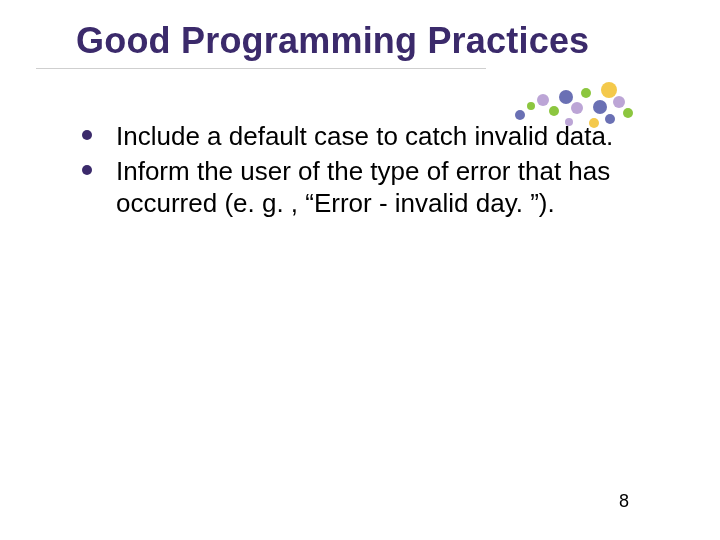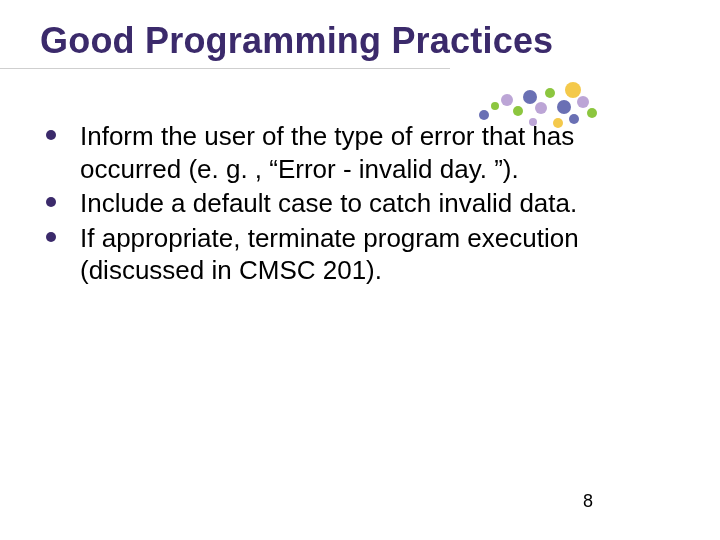--- a/index.html
+++ b/index.html
@@ -10,20 +10,21 @@
     background: #fff;
     font-family: Arial, Helvetica, sans-serif;
     color: #000;
     overflow: hidden;
     position: relative;
   }
   .slide {
     position: relative;
     width: 629px;
     height: 540px;
+    margin-left: 36px;
   }
   .title {
     position: absolute;
     left: 40px;
     top: 20px;
     font-size: 36px;
     font-weight: bold;
     color: #3b2a6b;
     letter-spacing: 0.2px;
   }
@@ -102,20 +103,19 @@
       <div class="dot" style="left: 96px; top: 22px; width: 16px; height: 16px; background: rgb(244, 201, 75);"></div>
       <div class="dot" style="left: 108px; top: 36px; width: 12px; height: 12px; background: rgb(188, 165, 214);"></div>
       <div class="dot" style="left: 118px; top: 48px; width: 10px; height: 10px; background: rgb(140, 198, 63);"></div>
       <div class="dot" style="left: 84px; top: 58px; width: 10px; height: 10px; background: rgb(244, 201, 75);"></div>
       <div class="dot" style="left: 100px; top: 54px; width: 10px; height: 10px; background: rgb(106, 112, 180);"></div>
       <div class="dot" style="left: 60px; top: 58px; width: 8px; height: 8px; background: rgb(188, 165, 214);"></div>
     </div>
 
   <div class="body">
     <ul class="bullets">
+      <li>Include a default case to catch invalid data.</li>
       <li>Inform the user of the type of error that has occurred (e. g. , “Error - invalid day. ”).</li>
-      <li>Include a default case to catch invalid data.</li>
-      <li>If appropriate, terminate program execution (discussed in CMSC 201).</li>
     </ul>
   </div>
 
   <div class="pagenum">8</div>
 </div>
 
 </body></html>

